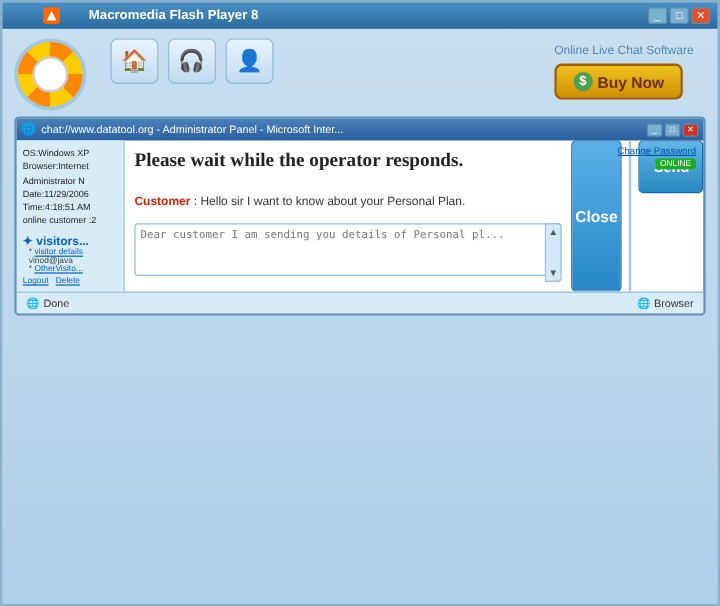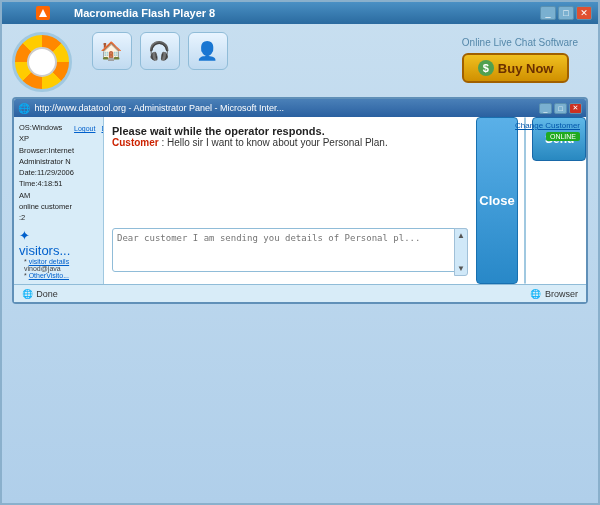--- a/index.html
+++ b/index.html
@@ -233,50 +233,51 @@
       color: #0060cc;
       text-decoration: underline;
       cursor: pointer;
       font-size: 7px;
     }
     .visitors-section {
       margin-top: 5px;
     }
     .visitors-title {
       color: #0060cc;
-      font-size: 13px;
-      font-weight: normal;
+      font-size: 10px;
+      font-weight: bold;
     }
     .visitor-item {
       color: #444;
       font-size: 7px;
       padding-left: 5px;
     }
 
     
     .chat-area {
       flex: 1;
       display: flex;
       flex-direction: column;
       padding: 8px;
       gap: 6px;
       min-height: 0;
       position: relative;
     }
 
     
     .status-message {
-      font-size: 11px;
+      font-size: 16px;
       font-weight: bold;
       color: #222;
+      font-family: Liberation Serif, serif;
     }
     .chat-message {
       font-size: 10px;
       color: #333;
-      margin-top: 0;
+      margin-top: 20px;
     }
     .customer-name {
       color: #cc2200;
       font-weight: bold;
     }
 
     
     .input-row {
       display: flex;
       gap: 4px;
@@ -448,37 +449,37 @@
         <span>Buy Now</span>
       </button>
     </div>
   </div>
 
   <div style="margin: 0 10px 5px 10px; flex:1; display:flex; flex-direction:column; min-height:0; border: 2px solid #6090b8; border-radius:4px; background:white; position:relative;">
 
     <div class="browser-title-bar">
       <div class="browser-title-text">
         <span class="browser-ie-icon">🌐</span>
-        <span>http://www.datatool.org - Administrator Panel - Microsoft Inter...</span>
+        <span>chat://www.datatool.org - Administrator Panel - Microsoft Inter...</span>
       </div>
       <div class="browser-controls">
         <div class="browser-btn">_</div>
         <div class="browser-btn">□</div>
         <div class="browser-btn red">✕</div>
       </div>
     </div>
 
     <div style="position:absolute; right:6px; top:22px; display:flex; flex-direction:column; align-items:flex-end; z-index:10;">
-      <span style="font-size:8px; color:#0055aa; text-decoration:underline; cursor:pointer;">Change Customer</span>
+      <span style="font-size:8px; color:#0055aa; text-decoration:underline; cursor:pointer;">Change Password</span>
       <span style="background:#20aa20; color:white; font-size:7px; padding:1px 4px; border-radius:2px; margin-top:2px;">ONLINE</span>
     </div>
 
     <div class="browser-inner" style="flex:1; min-height:0; display:flex;">
 
-      <div class="sidebar-panel" style="display:flex; justify-content:space-between;">
+      <div class="sidebar-panel" style="display:flex; flex-direction:column; justify-content:space-between;">
         <div>
           <div class="sidebar-info">
             <div>OS:Windows XP</div>
             <div>Browser:Internet</div>
             <div>Administrator N</div>
             <div>Date:11/29/2006</div>
             <div>Time:4:18:51 AM</div>
             <div>online customer :2</div>
           </div>
           <div class="visitors-section">

